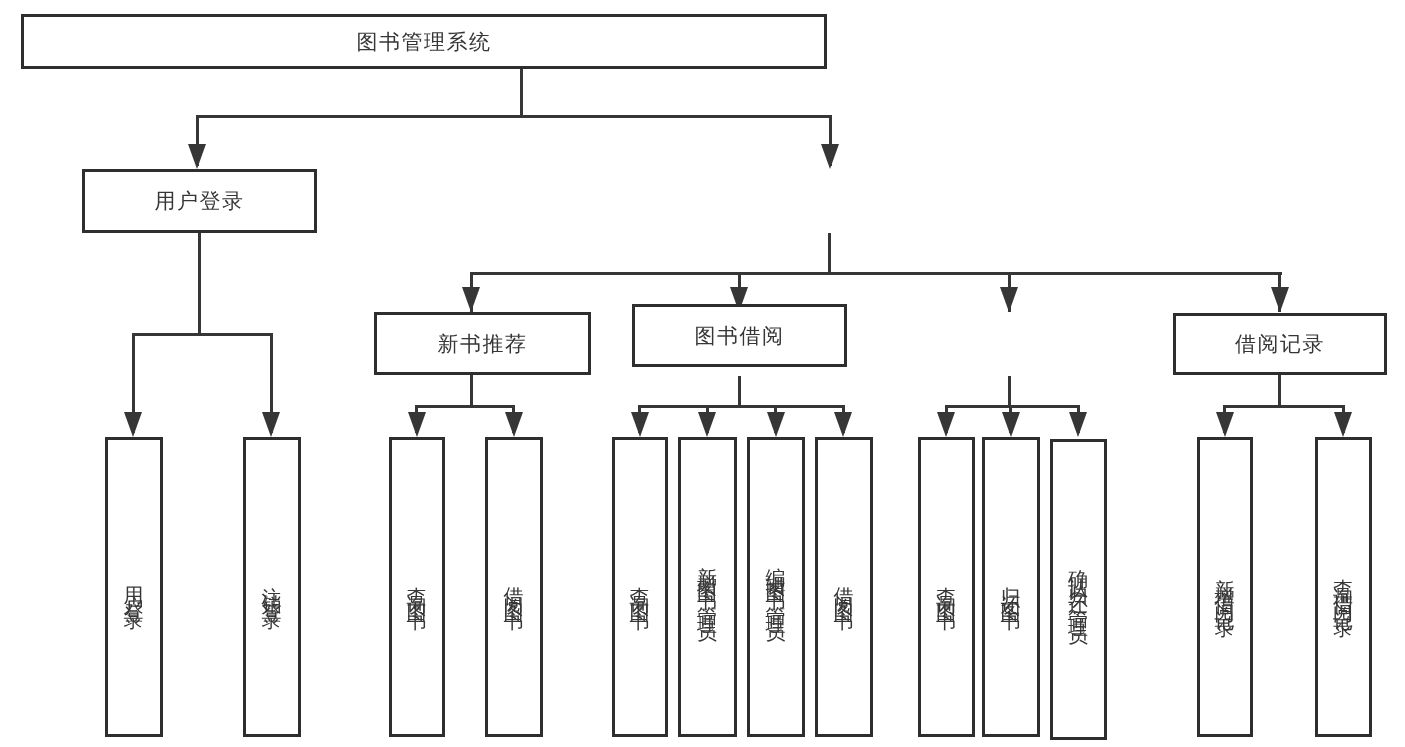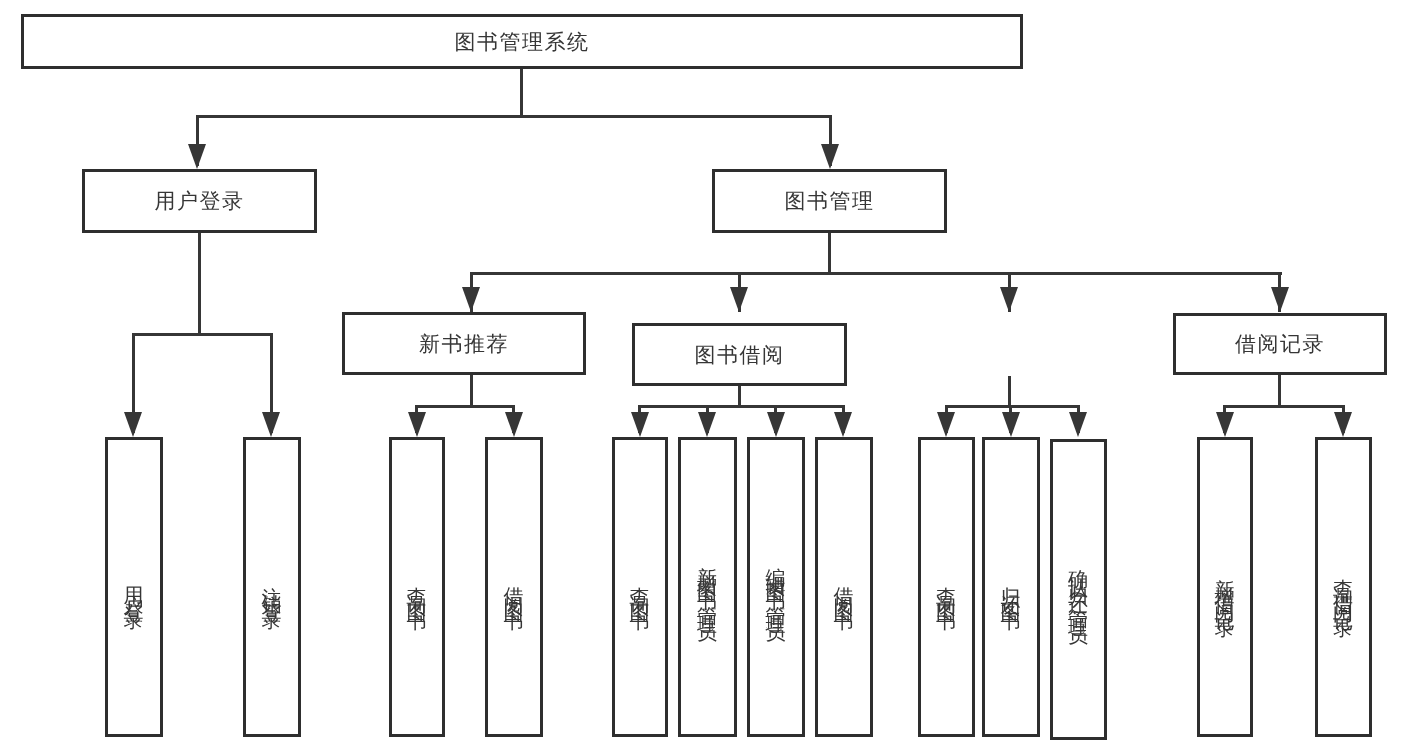--- a/index.html
+++ b/index.html
@@ -28,60 +28,57 @@
   .watermark{
     position:absolute;top:713px;right:14px;z-index:3;
     font-size:18px;color:#b3b3b3;letter-spacing:1px;
   }
 </style>
 </head>
 <body>
 
 <div class="stage">
 
-  <div class="box h" style="left:21px;top:14px;width:1002px;height:55px">
+  <div class="box h" style="left:21px;top:14px;width:806px;height:55px">
     <span>图书管理系统</span>
   </div>
 
   <div class="line" style="left:520px;top:69px;width:3px;height:48px"></div>
   <div class="line" style="left:196px;top:115px;width:636px;height:3px"></div>
   <div class="line" style="left:196px;top:115px;width:3px;height:51px"></div>
   <div class="line" style="left:829px;top:115px;width:3px;height:51px"></div>
   <div class="arrow" style="left:188px;top:144px"></div>
   <div class="arrow" style="left:821px;top:144px"></div>
 
   <div class="box h" style="left:82px;top:169px;width:235px;height:64px">
     <span>用户登录</span>
-  </div>
-  <div class="box h" style="left:712px;top:169px;width:235px;height:64px">
-    <span>图书管理</span>
   </div>
 
   <div class="line" style="left:198px;top:233px;width:3px;height:102px"></div>
   <div class="line" style="left:132px;top:333px;width:141px;height:3px"></div>
   <div class="line" style="left:132px;top:333px;width:3px;height:100px"></div>
   <div class="line" style="left:270px;top:333px;width:3px;height:100px"></div>
   <div class="arrow" style="left:124px;top:412px"></div>
   <div class="arrow" style="left:262px;top:412px"></div>
 
   <div class="line" style="left:828px;top:233px;width:3px;height:41px"></div>
   <div class="line" style="left:470px;top:272px;width:812px;height:3px"></div>
   <div class="line" style="left:470px;top:272px;width:3px;height:40px"></div>
   <div class="line" style="left:738px;top:272px;width:3px;height:40px"></div>
   <div class="line" style="left:1008px;top:272px;width:3px;height:40px"></div>
   <div class="line" style="left:1278px;top:272px;width:3px;height:40px"></div>
   <div class="arrow" style="left:462px;top:287px"></div>
   <div class="arrow" style="left:730px;top:287px"></div>
   <div class="arrow" style="left:1000px;top:287px"></div>
   <div class="arrow" style="left:1271px;top:287px"></div>
 
-  <div class="box h" style="left:342px;top:312px;width:244px;height:63px">
+  <div class="box h" style="left:374px;top:312px;width:217px;height:63px">
     <span>新书推荐</span>
   </div>
-  <div class="box h" style="left:632px;top:323px;width:215px;height:63px">
+  <div class="box h" style="left:632px;top:304px;width:215px;height:63px">
     <span>图书借阅</span>
   </div>
   <div class="box h" style="left:1173px;top:313px;width:214px;height:62px">
     <span>借阅记录</span>
   </div>
 
   <div class="line" style="left:470px;top:375px;width:3px;height:32px"></div>
   <div class="line" style="left:415px;top:405px;width:100px;height:3px"></div>
   <div class="line" style="left:415px;top:405px;width:3px;height:28px"></div>
   <div class="line" style="left:512px;top:405px;width:3px;height:28px"></div>

